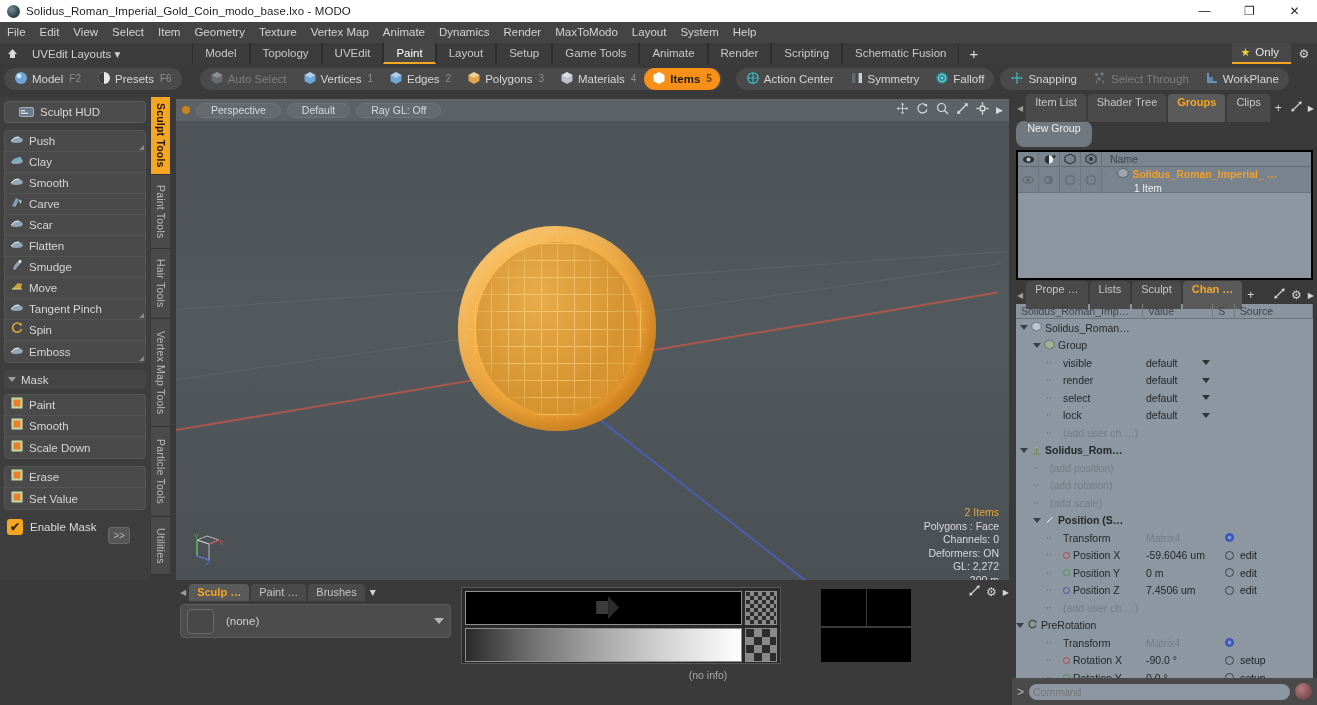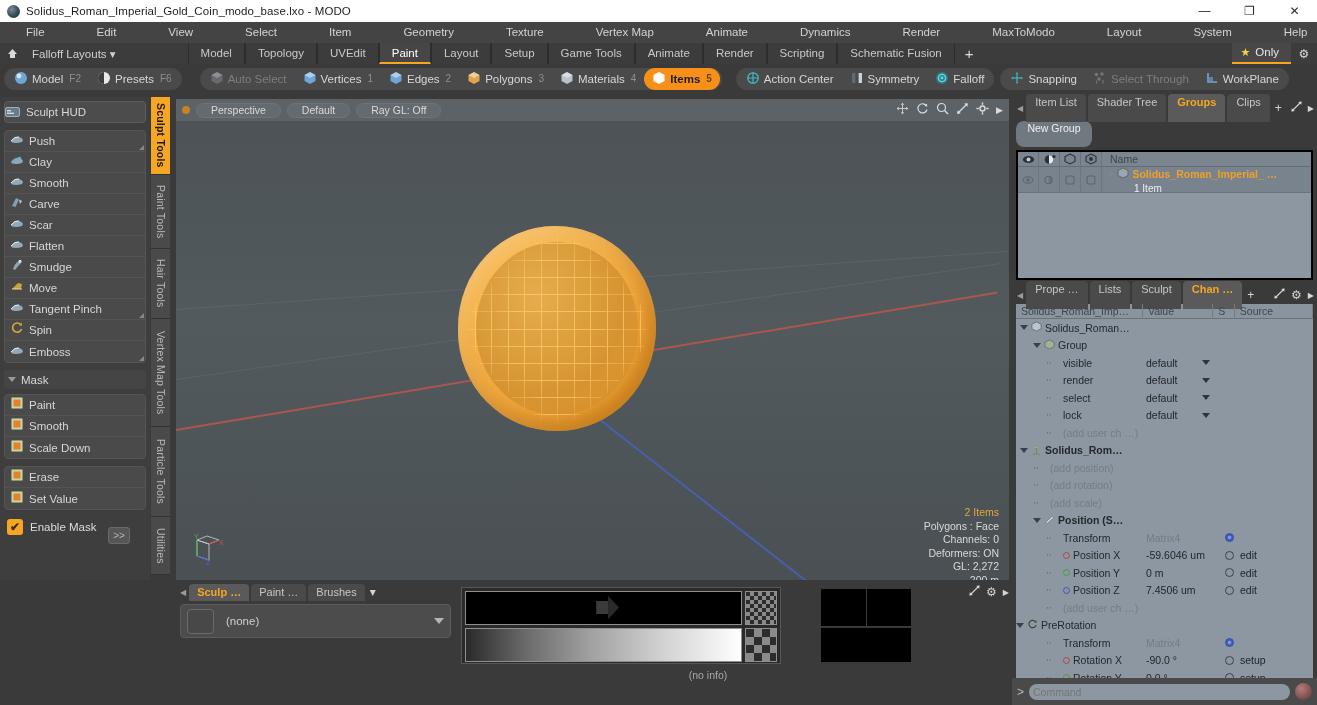--- a/index.html
+++ b/index.html
@@ -14,21 +14,21 @@
     background:radial-gradient(circle at 35% 33%, #7a8a96 0%, #30484f 60%, #1a2b31 100%);
     margin-left:7px; margin-right:6px; flex:0 0 auto; }
   .tb-title { font-size:11.5px; color:#1d1d1d; white-space:nowrap; letter-spacing:.1px; }
   .tb-btns { margin-left:auto; display:flex; height:22px; }
   .tb-btn { width:45px; height:22px; display:flex; align-items:center; justify-content:center;
     color:#2a2a2a; font-size:12px; }
 
   
   .menubar { position:absolute; left:0; top:22px; width:1317px; height:21px;
     background:#444444; display:flex; align-items:center; }
-  .menu-item { font-size:11.5px; color:#d3d3d3; padding:0 26px; height:21px;
+  .menu-item { font-size:11.5px; color:#d3d3d3; padding:0 7px; height:21px;
     line-height:21px; white-space:nowrap; }
 
   
   .layoutbar { position:absolute; left:0; top:43px; width:1317px; height:21px;
     background:#3c3c3c; display:flex; align-items:center; }
   .lb-home { width:24px; height:21px; display:flex; align-items:center; justify-content:center;
     color:#d0d0d0; font-size:11px; }
   .lb-default { font-size:11.5px; color:#cfcfcf; padding:0 8px; white-space:nowrap; }
   .lb-tabs { display:flex; height:21px; margin-left:64px; }
   .lb-tab { font-size:11.5px; color:#c9c9c9; padding:0 12px; height:21px; line-height:20px;
@@ -54,21 +54,21 @@
   .mb-btn.dim { color:#7e7e7e; }
   .mb-btn.active { background:#f79019; color:#1c1c1c; font-weight:bold; }
   .mb-key { font-size:10px; color:#8e8e8e; margin-left:2px; }
   .mb-btn.active .mb-key { color:#6b4208; }
   .ico { width:14px; height:14px; flex:0 0 auto; display:inline-block; }
 
   
   .leftbar { position:absolute; left:0; top:97px; width:150px; height:483px; background:#3e3e3e;
     padding:4px 4px 0 4px; }
   .sculpt-hud { height:22px; background:#4c4c4c; border:1px solid #5c5c5c; border-radius:4px;
-    display:flex; align-items:center; padding:0 0; gap:6px; margin-bottom:7px; }
+    display:flex; align-items:center; padding:0 14px; gap:6px; margin-bottom:7px; }
   .sculpt-hud .lbl { font-size:11.5px; color:#d8d8d8; }
   .tool-group { background:#4a4a4a; border-radius:4px; border:1px solid #555;
     overflow:hidden; margin-bottom:7px; }
   .tool-row { height:21px; display:flex; align-items:center; gap:5px; padding:0 5px;
     border-bottom:1px solid #545454; position:relative; }
   .tool-row:last-child { border-bottom:none; }
   .tool-row .lbl { font-size:11.5px; color:#d6d6d6; white-space:nowrap; }
   .corner { position:absolute; right:1px; bottom:1px; width:0; height:0;
     border-left:5px solid transparent; border-bottom:5px solid #888; }
   .mask-hdr { height:19px; display:flex; align-items:center; gap:5px; padding:0 4px;
@@ -231,21 +231,21 @@
     <div class="menu-item">System</div>
     <div class="menu-item">Help</div>
   </div>
 
 <div class="layoutbar">
   <div class="lb-home">
     <svg width="13" height="13" viewBox="0 0 13 13">
         <path d="M6.5 2 L11 7 H9 V11 H4 V7 H2 Z" fill="#d8d8d8"></path>
       </svg>
   </div>
-  <div class="lb-default">Falloff Layouts ▾</div>
+  <div class="lb-default">UVEdit Layouts ▾</div>
   <div class="lb-tabs" id="lb-tabs">
       <div class="lb-tab">Model</div>
       <div class="lb-tab">Topology</div>
       <div class="lb-tab">UVEdit</div>
       <div class="lb-tab active">Paint</div>
       <div class="lb-tab">Layout</div>
       <div class="lb-tab">Setup</div>
       <div class="lb-tab">Game Tools</div>
       <div class="lb-tab">Animate</div>
       <div class="lb-tab">Render</div>

